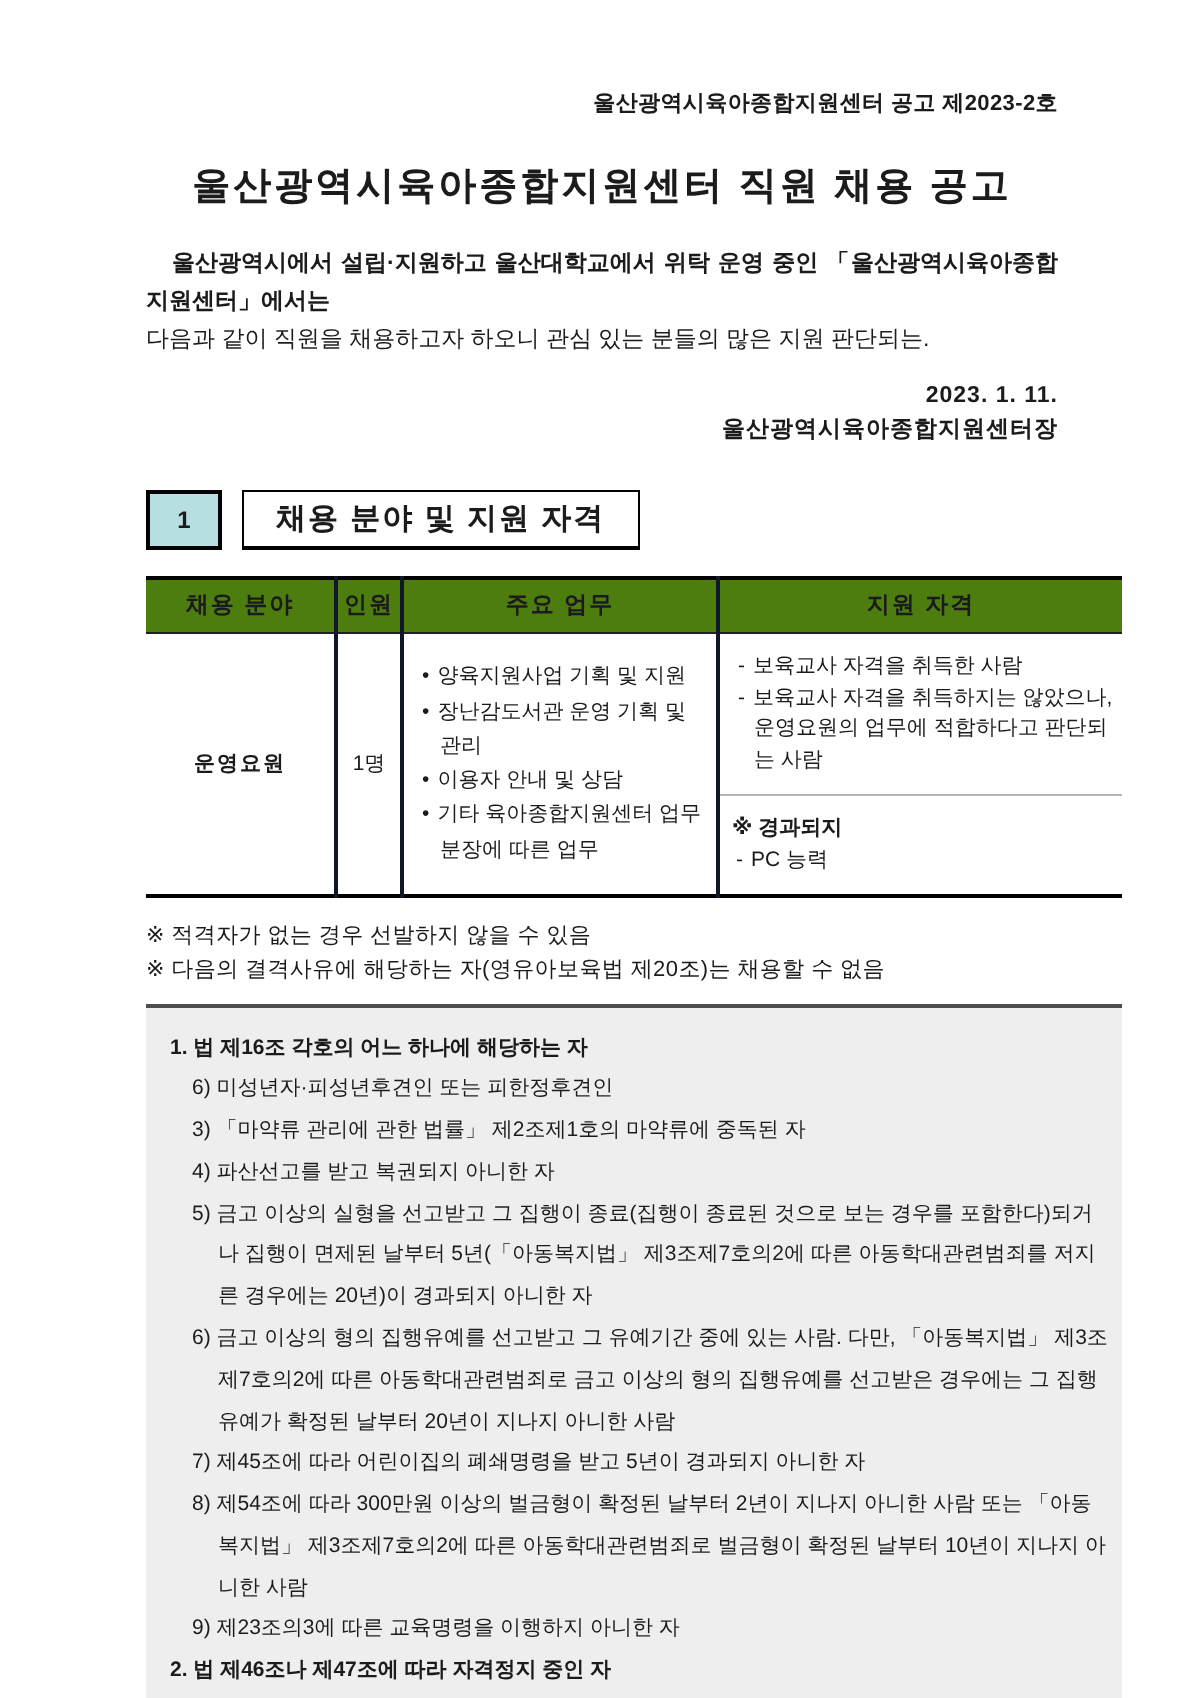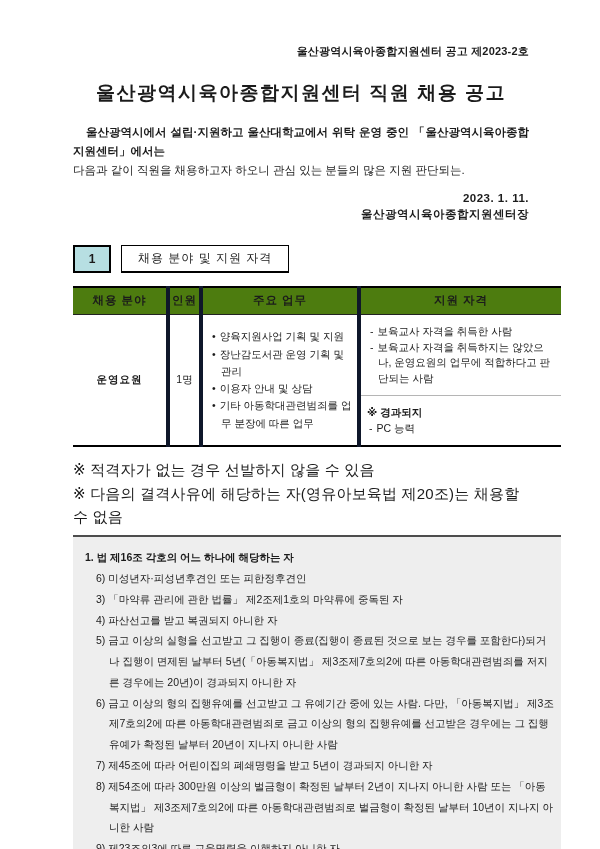--- a/index.html
+++ b/index.html
@@ -17,47 +17,47 @@
   .doc-signer { margin-top:3px; text-align:right; font-size:11.5px; font-weight:bold; letter-spacing:0.5px; }
 
   .section-header { margin-top:23px; display:flex; align-items:stretch; gap:10px; }
   .sec-num {
     width:38px; background:#b7dfe2; border:2px solid #000;
     display:flex; align-items:center; justify-content:center;
     font-size:12px; font-weight:bold;
   }
   .sec-title {
     border:1px solid #000; border-bottom:2.5px solid #000;
-    padding:4px 16px 4px 16px; font-size:12px; font-weight:normal; letter-spacing:1px;
+    padding:4px 16px 4px 16px; font-size:15px; font-weight:bold; letter-spacing:1px;
   }
 
   table.recruit { margin-top:13px; width:488px; border-collapse:collapse; table-layout:fixed;
     border-top:2.5px solid #000; border-bottom:2.5px solid #000; }
   table.recruit th {
     background:#4d7c0f; font-size:11.5px; font-weight:bold; letter-spacing:1px;
     padding:5px 2px 6px; border-bottom:1.5px solid #222;
   }
-  table.recruit th + th, table.recruit td + td { border-left:4px solid #0f172a; }
+  table.recruit th + th, table.recruit td + td { border-left:2px solid #0f172a; }
   table.recruit td { vertical-align:middle; font-size:10.5px; }
   td.cell-field { text-align:center; font-weight:bold; font-size:11.5px; letter-spacing:1px; }
   td.cell-count { text-align:center; font-size:11px; }
   td.cell-duties { padding:12px 3px 12px 6px; }
   .duty { padding-left:12px; text-indent:-9px; line-height:1.65; }
   .duty::before { content:"\2022"; margin-right:4px; }
   td.cell-qual { padding:0; vertical-align:top; }
   .qual-top { padding:9px 4px 8px 6px; min-height:62px; }
   .qual-item { padding-left:11px; text-indent:-8px; line-height:1.5; }
   .qual-item::before { content:"-"; margin-right:4px; }
   .qual-bottom { border-top:1px solid #b5b5b5; padding:9px 4px 9px 6px; }
   .pref-title { font-weight:bold; line-height:1.5; }
   .pref-item { padding-left:9px; text-indent:-7px; line-height:1.5; }
   .pref-item::before { content:"-"; margin-right:4px; }
 
   .notes { margin-top:11px; }
-  .note { font-size:15px; line-height:1.55; letter-spacing:0.2px; }
+  .note { font-size:11px; line-height:1.55; letter-spacing:0.2px; }
 
   .dq-box {
     margin-top:7px; width:488px; background:#eeeeee;
     border-top:2px solid #4d4d4d; border-bottom:2px solid #4d4d4d;
     padding:10px 6px 11px 8px; font-size:10.5px;
   }
   .dq-main { font-weight:bold; padding-left:16px; text-indent:-12px; line-height:1.98; }
   .dq-sub { padding-left:28px; text-indent:-13px; line-height:1.98; }
 </style>
 </head>
@@ -99,21 +99,21 @@
     </thead>
     <tbody>
       <tr>
         <td class="cell-field">운영요원</td>
         <td class="cell-count">1명</td>
         <td class="cell-duties">
           <div>
               <div class="duty">양육지원사업 기획 및 지원</div>
               <div class="duty">장난감도서관 운영 기획 및 관리</div>
               <div class="duty">이용자 안내 및 상담</div>
-              <div class="duty">기타 아동학대관련범죄를 업무 분장에 따른 업무</div>
+              <div class="duty">기타 육아종합지원센터 업무 분장에 따른 업무</div>
             </div>
         </td>
         <td class="cell-qual">
           <div class="qual-top">
               <div class="qual-item">보육교사 자격을 취득한 사람</div>
               <div class="qual-item">보육교사 자격을 취득하지는 않았으나, 운영요원의 업무에 적합하다고 판단되는 사람</div>
             </div>
           <div class="qual-bottom">
             <div class="pref-title">※ 경과되지</div>
             <div>

